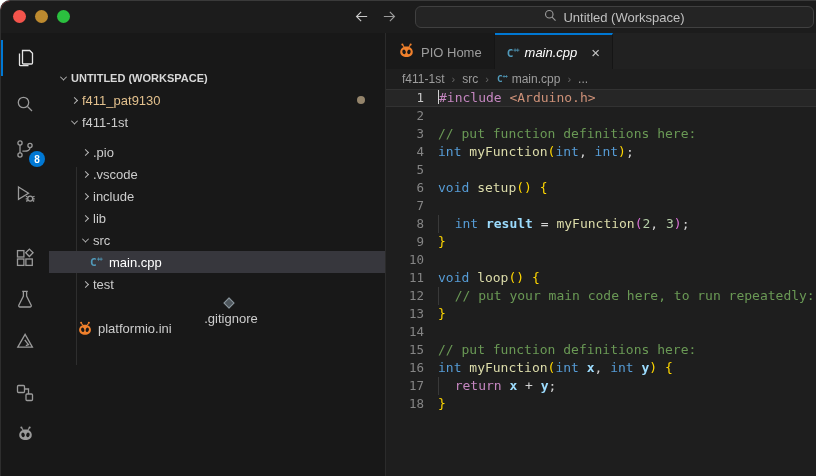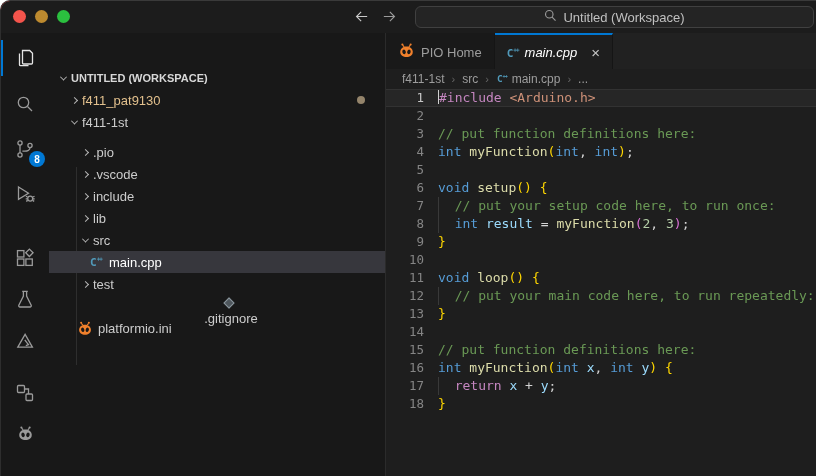--- a/index.html
+++ b/index.html
@@ -72,21 +72,21 @@
   .bc-sep{color:#666;font-size:11px;}
   .bc-ic{transform:scale(.85);}
   
   .code{flex:1;font-family:"DejaVu Sans Mono",monospace;font-size:13px;line-height:18px;overflow:hidden;}
   .code-line{display:flex;height:18px;white-space:pre;}
   .code-line.current{background:#262626;box-shadow:inset 0 1px 0 #323232, inset 0 -1px 0 #323232;}
   .gutter{width:38px;flex:none;text-align:right;color:#858585;font-size:12.5px;}
   .code-line.current .gutter{color:#c6c6c6;}
   .ln-code{white-space:pre;margin-left:14px;}
   .cursor{display:inline-block;width:0;height:14px;border-left:1.5px solid #d0d0d0;vertical-align:-2px;}
-  .tk-kw{color:#C586C0;} .tk-ty{color:#569CD6;} .tk-fn{color:#DCDCAA;} .tk-va{color:#9CDCFE;}
+  .tk-kw{color:#C586C0;} .tk-ty{color:#569CD6;} .tk-fn{color:#DCDCAA;} .tk-va{color:#9CDCFE;font-weight:bold;}
   .tk-nu{color:#B5CEA8;} .tk-str{color:#CE9178;} .tk-com{color:#6A9955;} .tk-pu{color:#D4D4D4;}
   .tk-b1{color:#FFD700;} .tk-b2{color:#DA70D6;}
   .tk-ind{display:inline-block;border-left:1px solid #393939;}
 </style>
 </head>
 <body>
 
 <div class="window">
 
   <div class="titlebar">
@@ -319,21 +319,21 @@
             <span>...</span>
           </span>
         </div>
       <div class="code" id="code">
           <div class="code-line current"><span class="gutter">1</span><span class="ln-code"><span class="cursor"></span><span class="tk tk-kw">#include</span><span class="tk tk-ws"> </span><span class="tk tk-str">&lt;Arduino.h&gt;</span></span></div>
           <div class="code-line"><span class="gutter">2</span><span class="ln-code"></span></div>
           <div class="code-line"><span class="gutter">3</span><span class="ln-code"><span class="tk tk-com">// put function definitions here:</span></span></div>
           <div class="code-line"><span class="gutter">4</span><span class="ln-code"><span class="tk tk-ty">int</span><span class="tk tk-ws"> </span><span class="tk tk-fn">myFunction</span><span class="tk tk-b1">(</span><span class="tk tk-ty">int</span><span class="tk tk-pu">,</span><span class="tk tk-ws"> </span><span class="tk tk-ty">int</span><span class="tk tk-b1">)</span><span class="tk tk-pu">;</span></span></div>
           <div class="code-line"><span class="gutter">5</span><span class="ln-code"></span></div>
           <div class="code-line"><span class="gutter">6</span><span class="ln-code"><span class="tk tk-ty">void</span><span class="tk tk-ws"> </span><span class="tk tk-fn">setup</span><span class="tk tk-b1">()</span><span class="tk tk-ws"> </span><span class="tk tk-b1">{</span></span></div>
-          <div class="code-line"><span class="gutter">7</span><span class="ln-code"><span class="tk tk-ind">  </span><span class="tk tk-com">// put your setup code here, to run once:</span></span></div>
+          <div class="code-line"><span class="gutter">7</span></div>
           <div class="code-line"><span class="gutter">8</span><span class="ln-code"><span class="tk tk-ind">  </span><span class="tk tk-ty">int</span><span class="tk tk-ws"> </span><span class="tk tk-va">result</span><span class="tk tk-ws"> </span><span class="tk tk-pu">=</span><span class="tk tk-ws"> </span><span class="tk tk-fn">myFunction</span><span class="tk tk-b2">(</span><span class="tk tk-nu">2</span><span class="tk tk-pu">,</span><span class="tk tk-ws"> </span><span class="tk tk-nu">3</span><span class="tk tk-b2">)</span><span class="tk tk-pu">;</span></span></div>
           <div class="code-line"><span class="gutter">9</span><span class="ln-code"><span class="tk tk-b1">}</span></span></div>
           <div class="code-line"><span class="gutter">10</span><span class="ln-code"></span></div>
           <div class="code-line"><span class="gutter">11</span><span class="ln-code"><span class="tk tk-ty">void</span><span class="tk tk-ws"> </span><span class="tk tk-fn">loop</span><span class="tk tk-b1">()</span><span class="tk tk-ws"> </span><span class="tk tk-b1">{</span></span></div>
           <div class="code-line"><span class="gutter">12</span><span class="ln-code"><span class="tk tk-ind">  </span><span class="tk tk-com">// put your main code here, to run repeatedly:</span></span></div>
           <div class="code-line"><span class="gutter">13</span><span class="ln-code"><span class="tk tk-b1">}</span></span></div>
           <div class="code-line"><span class="gutter">14</span><span class="ln-code"></span></div>
           <div class="code-line"><span class="gutter">15</span><span class="ln-code"><span class="tk tk-com">// put function definitions here:</span></span></div>
           <div class="code-line"><span class="gutter">16</span><span class="ln-code"><span class="tk tk-ty">int</span><span class="tk tk-ws"> </span><span class="tk tk-fn">myFunction</span><span class="tk tk-b1">(</span><span class="tk tk-ty">int</span><span class="tk tk-ws"> </span><span class="tk tk-va">x</span><span class="tk tk-pu">,</span><span class="tk tk-ws"> </span><span class="tk tk-ty">int</span><span class="tk tk-ws"> </span><span class="tk tk-va">y</span><span class="tk tk-b1">)</span><span class="tk tk-ws"> </span><span class="tk tk-b1">{</span></span></div>
           <div class="code-line"><span class="gutter">17</span><span class="ln-code"><span class="tk tk-ind">  </span><span class="tk tk-kw">return</span><span class="tk tk-ws"> </span><span class="tk tk-va">x</span><span class="tk tk-ws"> </span><span class="tk tk-pu">+</span><span class="tk tk-ws"> </span><span class="tk tk-va">y</span><span class="tk tk-pu">;</span></span></div>

